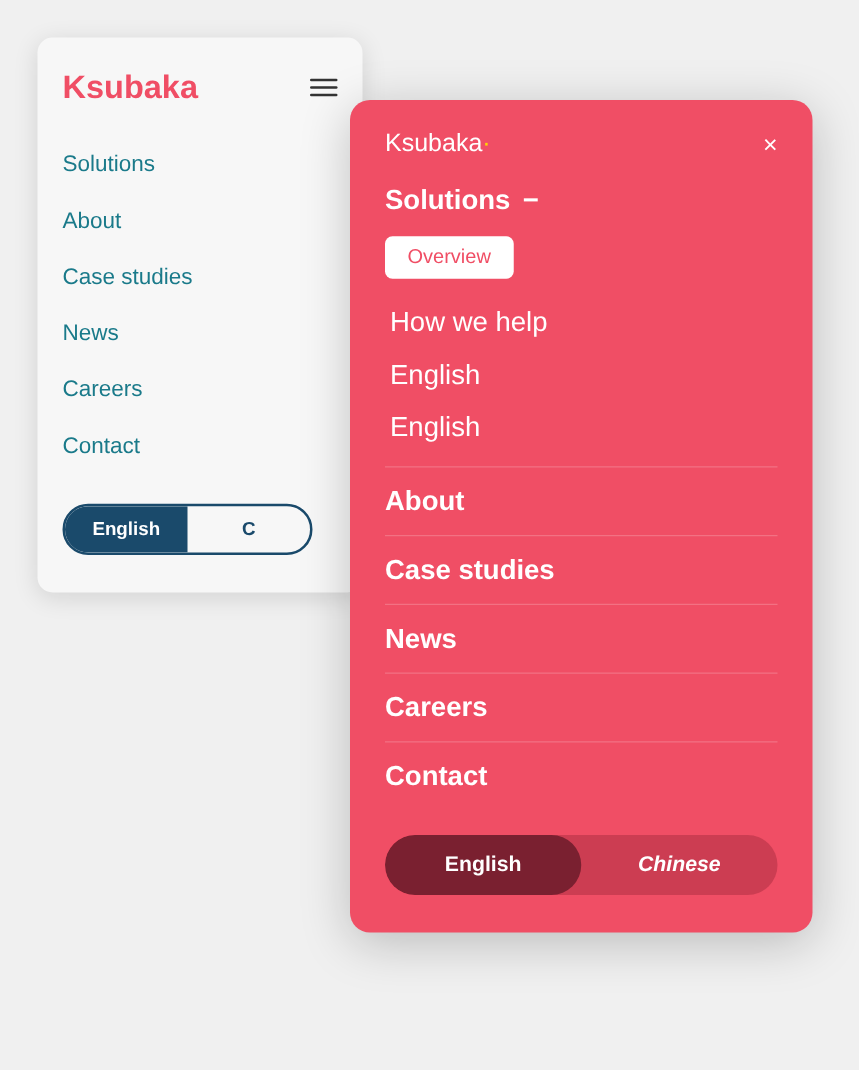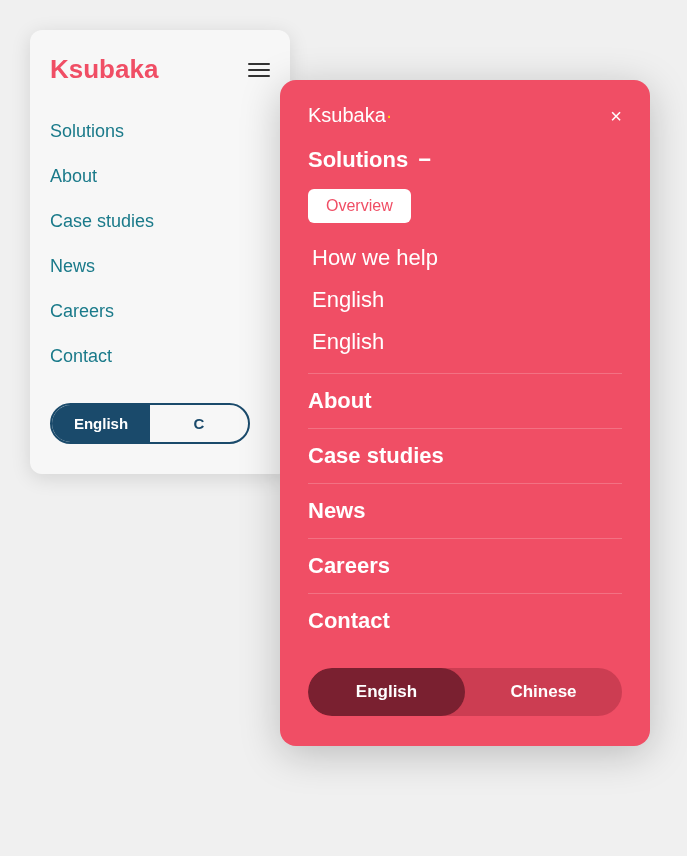--- a/index.html
+++ b/index.html
@@ -212,20 +212,21 @@
       color: #fff;
     }
 
     .lang-btn-fg.active {
       background: #7a2030;
       border-radius: 30px;
     }
 
     .lang-btn-fg.inactive {
       background: transparent;
+      font-style: italic;
     }
   </style>
 </head>
 <body>
 
 <div class="bg-nav">
   <div class="logo">
     <span>Ksubaka</span>
     <div class="hamburger-icon">
       <span></span>

